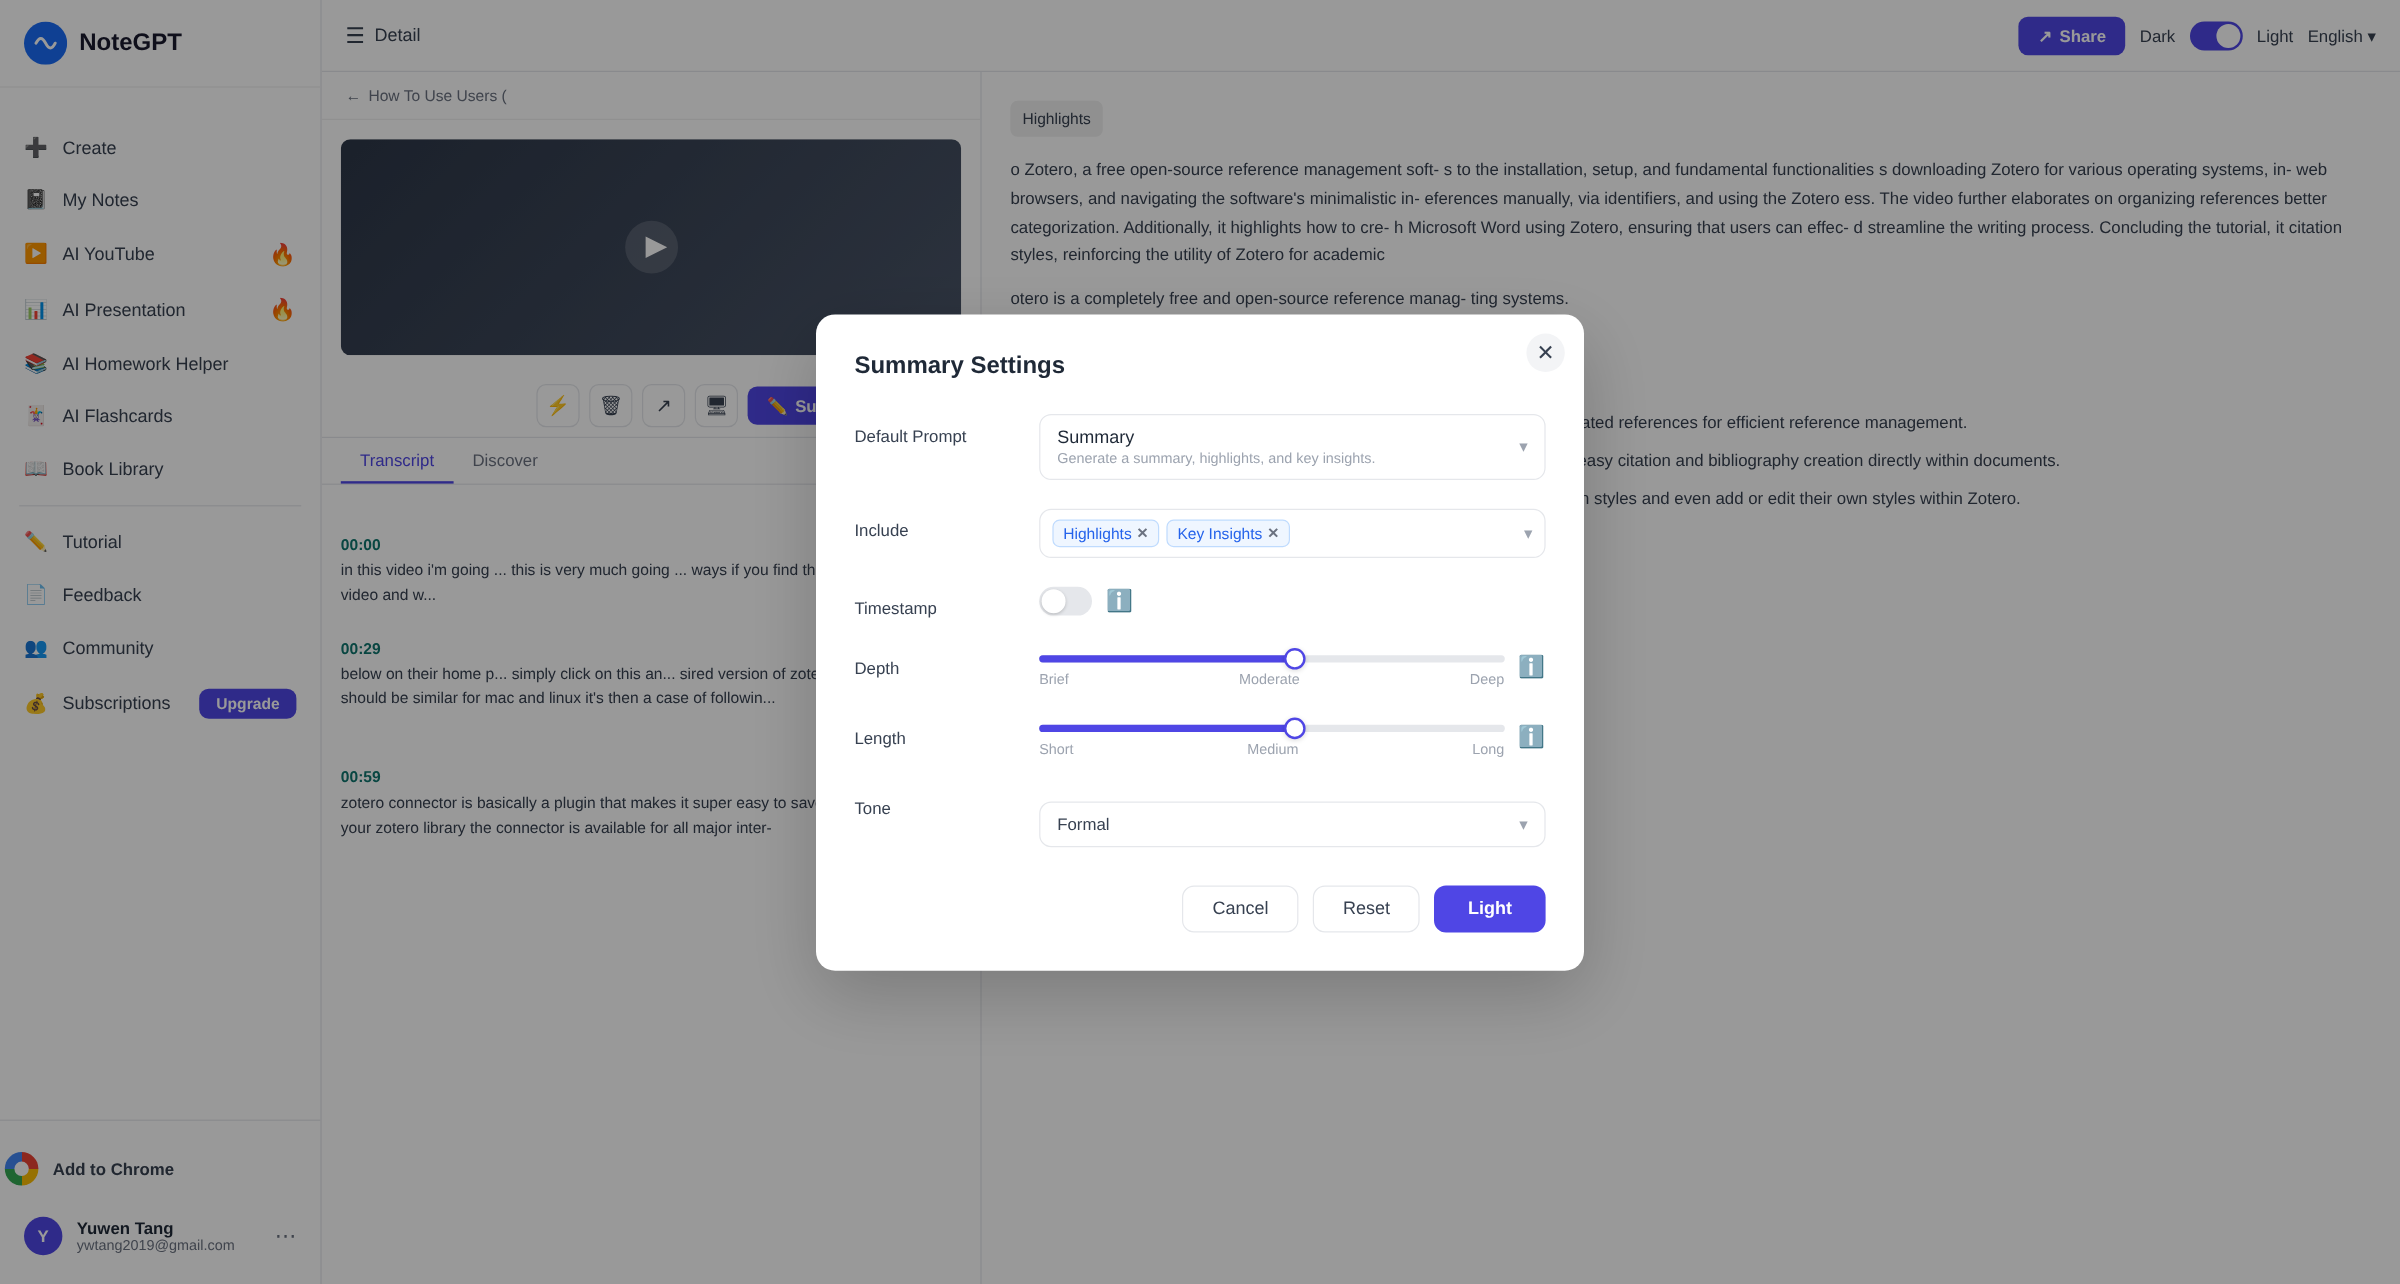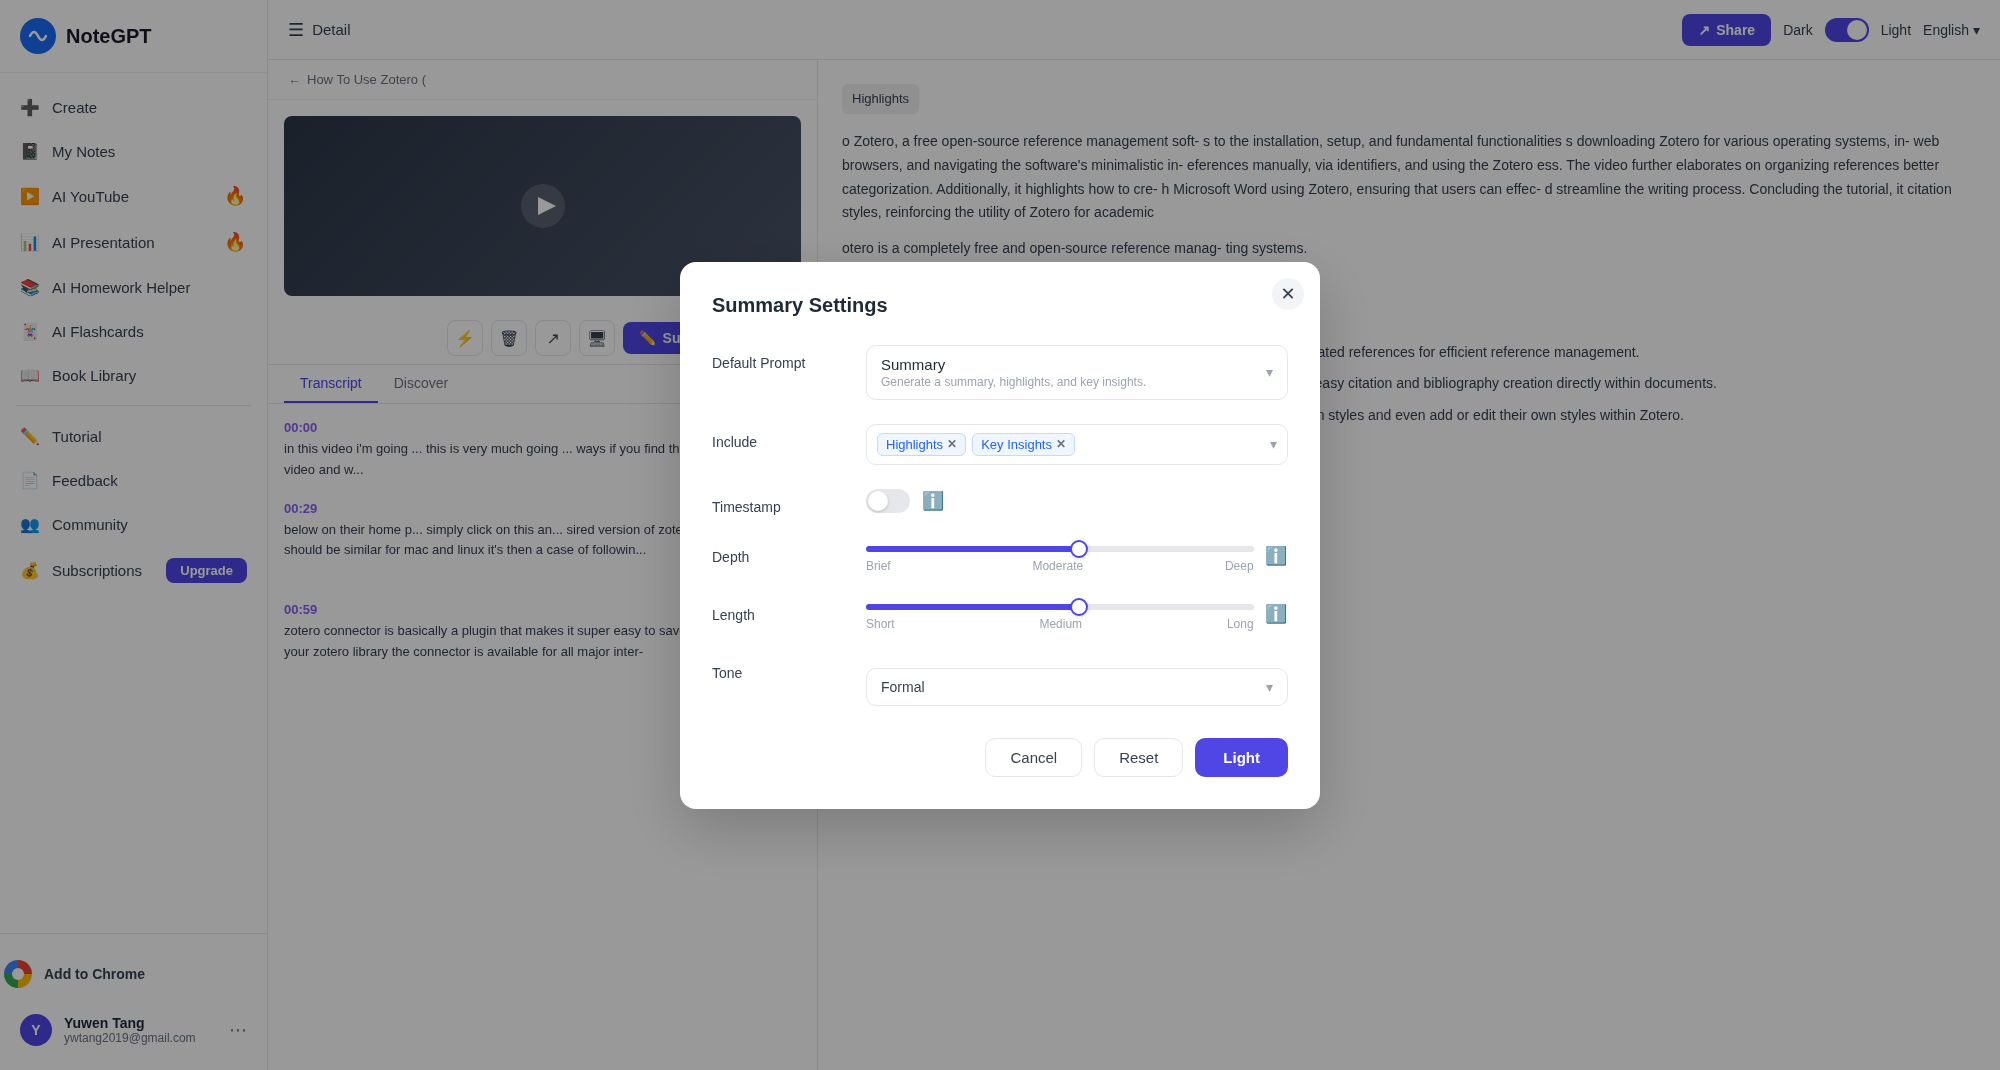--- a/index.html
+++ b/index.html
@@ -9,20 +9,21 @@
     .sidebar {
       width: 268px;
       min-width: 268px;
       background: #fff;
       border-right: 1px solid #e5e7eb;
       display: flex;
       flex-direction: column;
       height: 100%;
       position: relative;
       z-index: 1;
+      gap: 16px;
     }
     .sidebar-logo {
       display: flex;
       align-items: center;
       gap: 10px;
       padding: 18px 20px;
       border-bottom: 1px solid #f0f0f0;
     }
     .logo-icon {
       width: 36px;
@@ -240,21 +241,21 @@
       color: #6b7280; cursor: pointer;
       border-bottom: 2px solid transparent;
     }
     .tab.active { color: #4f46e5; border-bottom-color: #4f46e5; }
 
     .transcript-list {
       flex: 1; overflow-y: auto;
       padding: 16px;
     }
     .transcript-item { margin-bottom: 20px; }
-    .transcript-time { color: #8b5cf6; font-size: 13px; font-weight: 600; margin-bottom: 4px; }
+    .transcript-time { color: #0f766e; font-size: 13px; font-weight: 600; margin-bottom: 4px; margin-top: 26px; }
     .transcript-text { font-size: 13px; color: #374151; line-height: 1.6; }
 
     
     .right-panel {
       flex: 1;
       padding: 24px;
       overflow-y: auto;
       font-size: 14px; color: #374151; line-height: 1.7;
     }
     .right-panel p { margin-bottom: 12px; }
@@ -536,21 +537,21 @@
         <span>▾</span>
       </div>
     </div>
   </div>
 
   <div class="content-area">
 
     <div class="left-panel">
       <div class="breadcrumb">
         <span>←</span>
-        <span>How To Use Zotero (</span>
+        <span>How To Use Users (</span>
       </div>
       <div class="video-preview">
         <div class="video-thumb">
           <svg width="48" height="48" viewBox="0 0 48 48" fill="none">
             <circle cx="24" cy="24" r="22" fill="rgba(255,255,255,0.15)"></circle>
             <polygon points="19,15 37,24 19,33" fill="white"></polygon>
           </svg>
         </div>
       </div>
       <div class="panel-toolbar">

